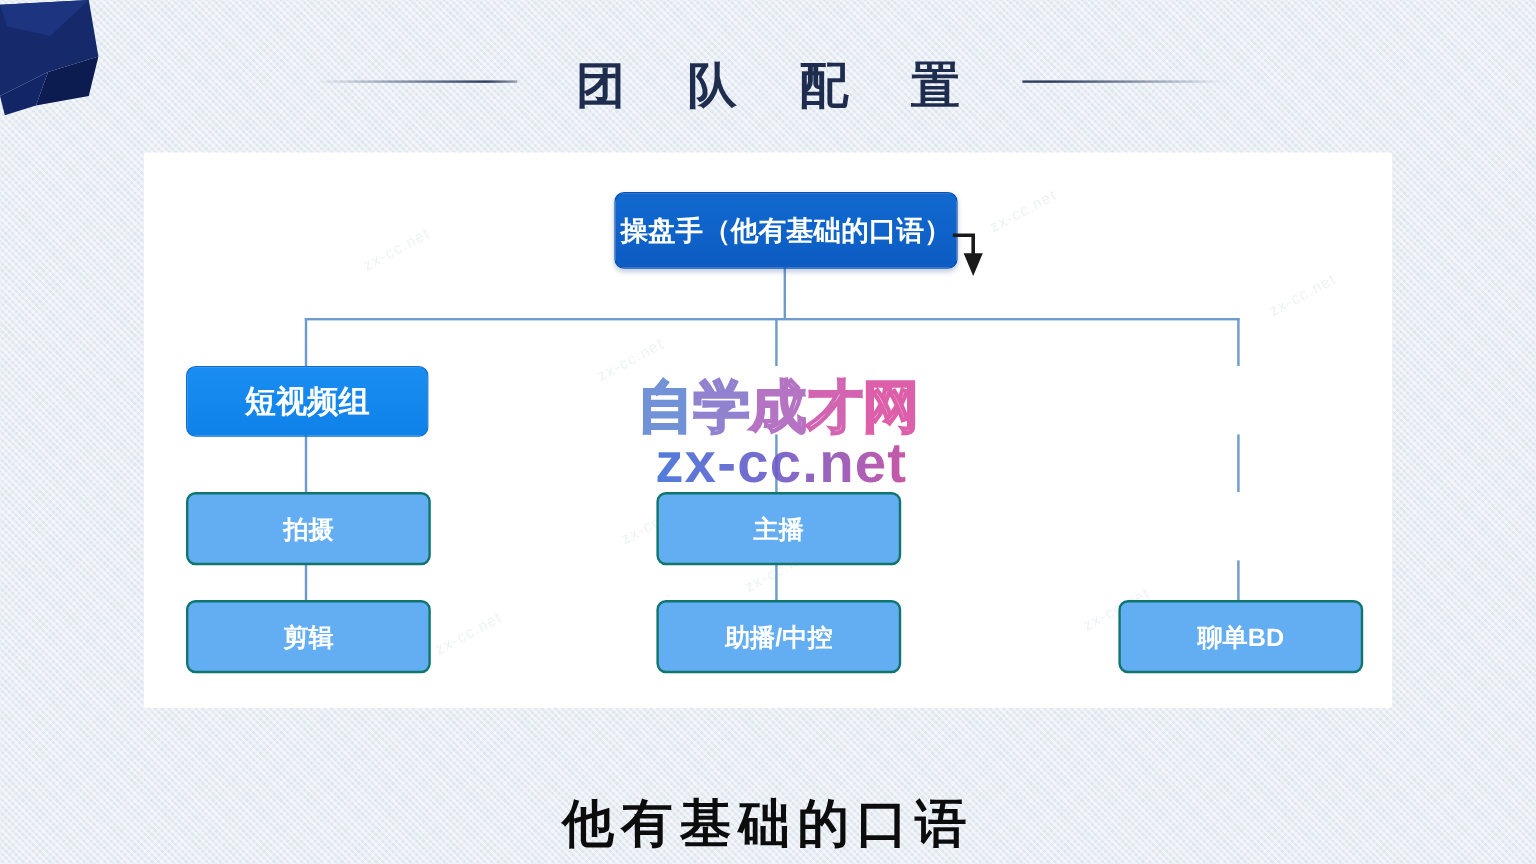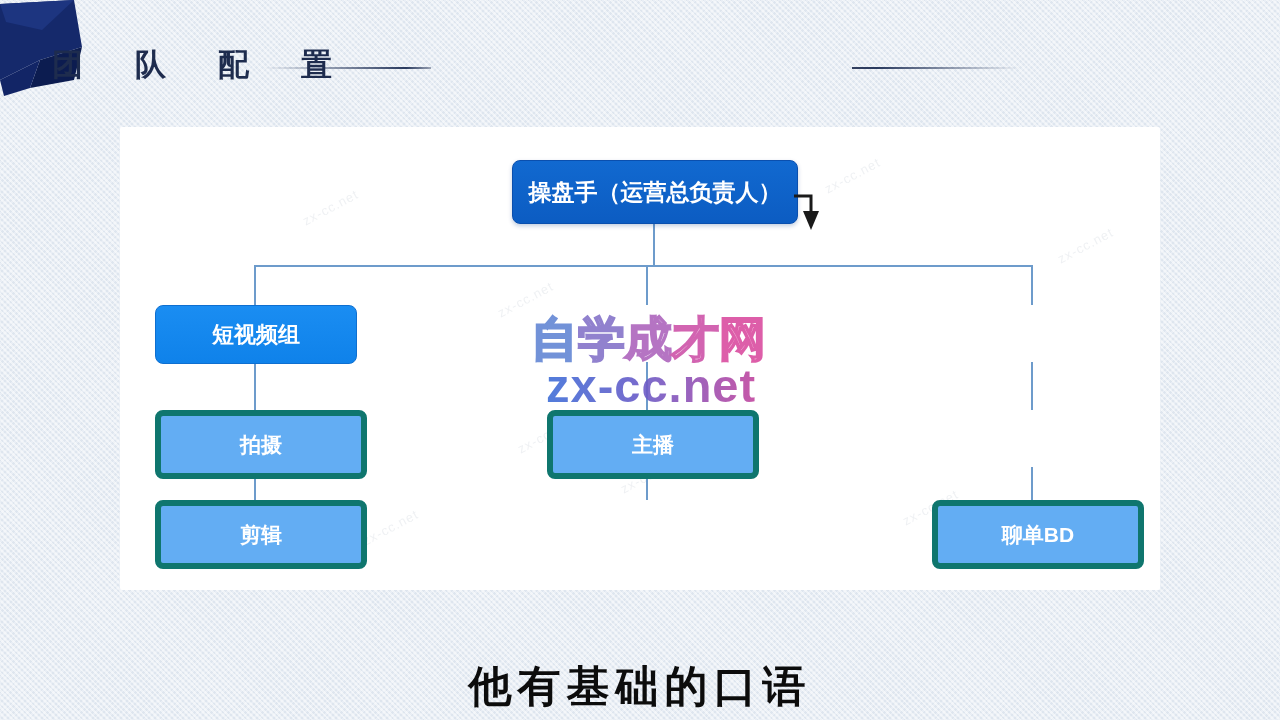--- a/index.html
+++ b/index.html
@@ -13,23 +13,23 @@
   .bg-texture{
     position:absolute;inset:0;
     background-image:
       repeating-linear-gradient(45deg, rgba(255,255,255,.5) 0 2px, rgba(0,0,0,0) 2px 4px),
       repeating-linear-gradient(-45deg, rgba(190,205,220,.25) 0 2px, rgba(0,0,0,0) 2px 4px);
   }
   
   .ribbon{position:absolute;left:0;top:0;}
   
   .slide-title{
-    position:absolute;left:0;top:44px;width:1280px;
+    position:absolute;left:0;top:44px;width:1280px;text-align:center;
     font-family:"Liberation Serif","DejaVu Serif",serif;
-    font-size:31px;font-weight:700;color:#1e2c4e;
+    font-size:41px;font-weight:700;color:#1e2c4e;
     letter-spacing:52px;text-indent:52px;white-space:nowrap;
   }
   .title-line{position:absolute;top:67px;height:2px;width:168px;}
   .title-line.left{left:263px;background:linear-gradient(90deg, rgba(30,44,78,0) 0%, #2a3a5e 85%, rgba(30,44,78,.4) 100%);}
   .title-line.right{left:852px;background:linear-gradient(90deg, rgba(30,44,78,.9) 0%, #2a3a5e 15%, rgba(30,44,78,0) 100%);}
   
   .card{
     position:absolute;left:120px;top:127px;width:1040px;height:463px;
     background:#ffffff;border-radius:2px;
   }
@@ -43,28 +43,28 @@
     color:#ffffff;font-weight:700;border-radius:8px;
     text-align:center;
   }
   .node.root{
     left:512px;top:160px;width:284px;height:62px;font-size:23px;
     background:linear-gradient(180deg,#1169d0 0%,#0c5cc2 100%);
     border:1px solid #0a4fae;
     box-shadow:0 2px 4px rgba(10,60,130,.25);
   }
   .node.group{
-    width:200px;height:57px;top:305px;font-size:22px;
+    width:200px;height:57px;top:305px;font-size:26px;
     background:linear-gradient(180deg,#1a8df2 0%,#0f82ea 100%);
     border:1px solid #0e6fd0;
   }
   .node.sub{
     width:200px;height:57px;font-size:21px;
     background:#63adf3;
-    border:6px solid #0f766e;
+    border:2px solid #0f766e;
   }
   .col0{left:155px;} .col1{left:547px;} .col2{left:932px;}
   .row-sub1{top:410px;} .row-sub2{top:500px;}
   
   .elbow-arrow{position:absolute;left:792px;top:186px;}
   
   .wm-tile{
     position:absolute;color:#7d8ea2;opacity:.12;font-size:13px;
     transform:rotate(-28deg);letter-spacing:1px;white-space:nowrap;
   }
@@ -128,32 +128,33 @@
   <div class="conn v" style="left:254px;top:265px;height:40px;"></div>
   <div class="conn v" style="left:646px;top:265px;height:40px;"></div>
   <div class="conn v" style="left:1031px;top:265px;height:40px;"></div>
   <div class="conn v" style="left:254px;top:362px;height:48px;"></div>
   <div class="conn v" style="left:646px;top:362px;height:48px;"></div>
   <div class="conn v" style="left:1031px;top:362px;height:48px;"></div>
   <div class="conn v" style="left:254px;top:467px;height:33px;"></div>
   <div class="conn v" style="left:646px;top:467px;height:33px;"></div>
   <div class="conn v" style="left:1031px;top:467px;height:33px;"></div>
 
-  <div class="node root">操盘手（运营总负责人）</div>
+  <div class="node root">操盘手（他有基础的口语）</div>
 
   <svg class="elbow-arrow" width="36" height="46" viewBox="0 0 36 46">
     <path d="M2,10 H19 V26" fill="none" stroke="#1a1a1a" stroke-width="3"></path>
     <polygon points="11,25 27,25 19,44" fill="#1a1a1a"></polygon>
   </svg>
 
   <div class="node group col0">短视频组</div>
 
   <div class="node sub col0 row-sub1">拍摄</div>
   <div class="node sub col1 row-sub1">主播</div>
 
   <div class="node sub col0 row-sub2">剪辑</div>
+  <div class="node sub col1 row-sub2">助播/中控</div>
   <div class="node sub col2 row-sub2">聊单BD</div>
 
   <div class="wm-name"><span class="c0">自</span><span class="c1">学</span><span class="c2">成</span><span class="c3">才</span><span class="c4">网</span></div>
   <div class="wm-url">zx-cc.net</div>
 
   <div class="subtitle">他有基础的口语</div>
 </div>
 
 </body></html>

